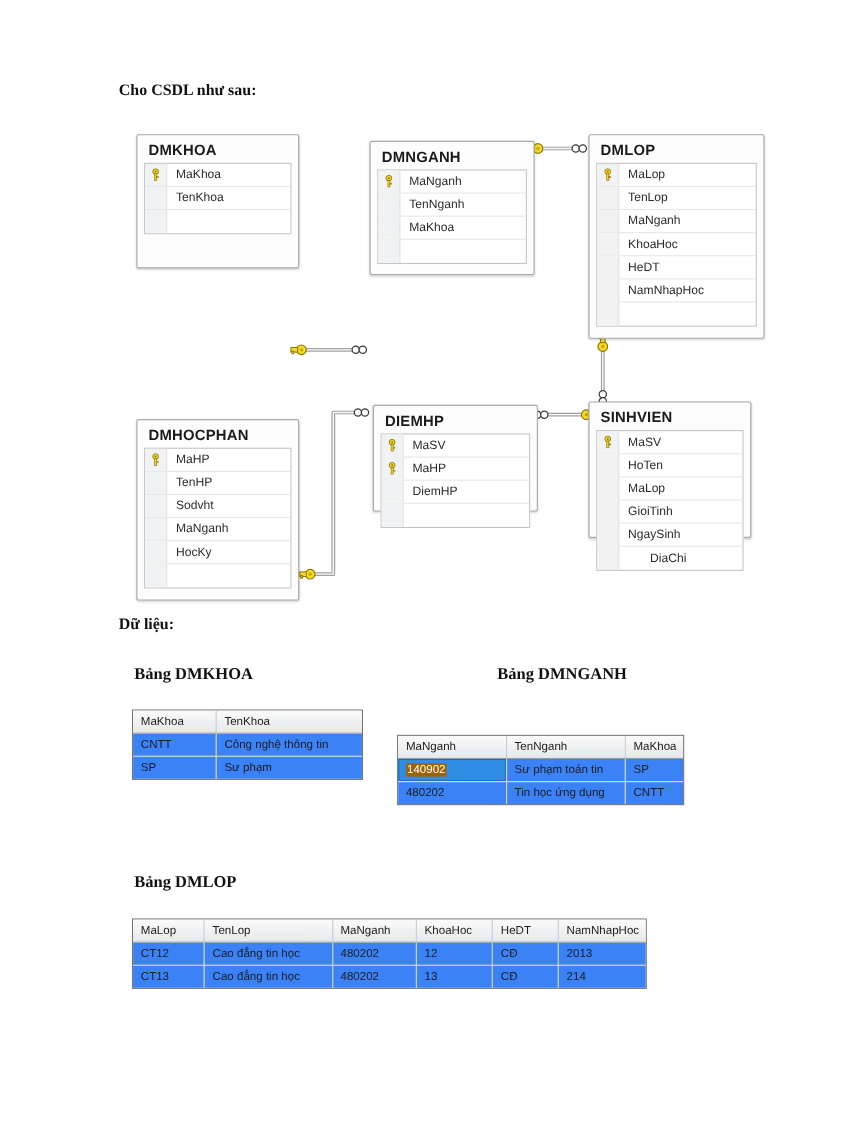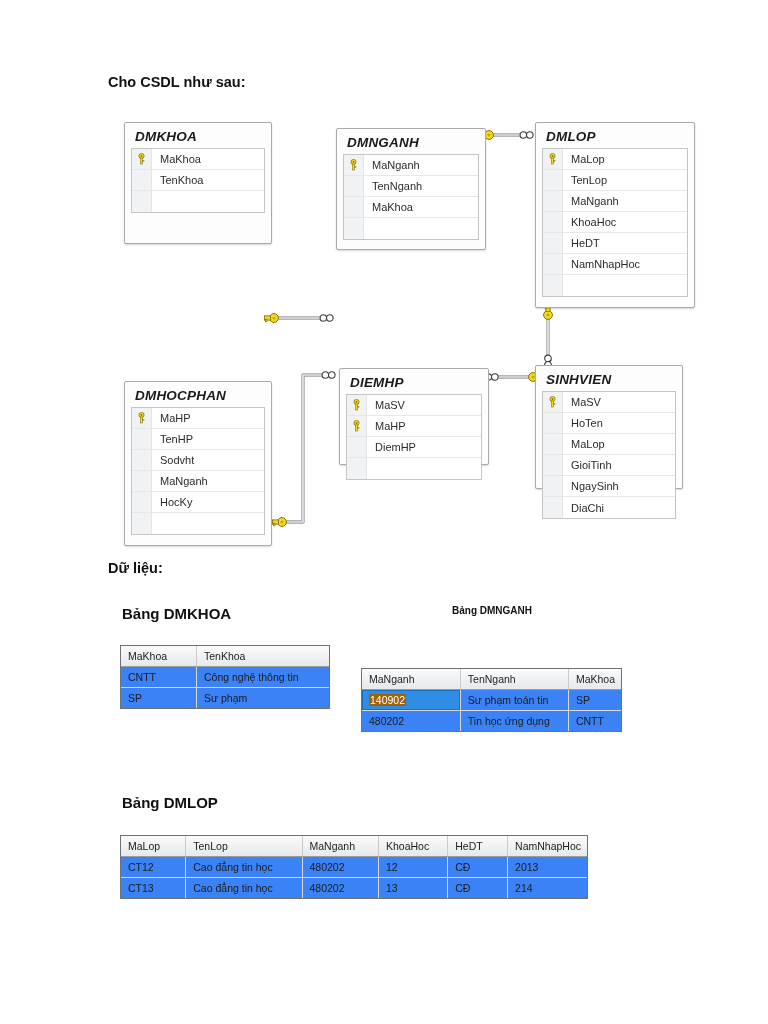--- a/index.html
+++ b/index.html
@@ -11,28 +11,28 @@
     width: 768px;
     height: 1024px;
     position: relative;
     font-family: "Liberation Sans", sans-serif;
     overflow: hidden;
   }
 
   
   .doc-heading {
     position: absolute;
-    font-family: Liberation Sans, sans-serif;
+    font-family: Liberation Serif, serif;
     font-weight: bold;
     color: #111111;
   }
   #heading-cho-csdl { left: 108px; top: 74px; font-size: 14.5px; }
   #heading-du-lieu  { left: 108px; top: 560px; font-size: 14.5px; }
   #heading-bang-dmkhoa  { left: 122px; top: 605px; font-size: 15px; }
-  #heading-bang-dmnganh { left: 452px; top: 605px; font-size: 10px; }
+  #heading-bang-dmnganh { left: 452px; top: 605px; font-size: 15px; }
   #heading-bang-dmlop   { left: 122px; top: 794px; font-size: 15px; }
 
   
   #er-diagram {
     position: absolute;
     left: 0px;
     top: 110px;
     width: 768px;
     height: 430px;
   }
@@ -51,35 +51,34 @@
     box-sizing: border-box;
     padding: 5px 6px 6px 6px;
   }
   .er-table-title {
     font-family: "Liberation Sans", sans-serif;
     font-weight: bold;
     font-size: 13.5px;
     color: #1a1a1a;
     letter-spacing: 0.2px;
     padding: 1px 0 4px 4px;
-    font-style: italic;
   }
   .er-fields {
     border: 1px solid #c3c5c7;
     background: #ffffff;
     box-sizing: border-box;
   }
   .er-field {
     display: flex;
     align-items: center;
     height: 21px;
     border-bottom: 1px solid #e6e7e8;
     box-sizing: border-box;
   }
-  .er-field:last-child { border-bottom: none; }
+  .er-field:last-child { border-bottom: none; gap: 20px; }
   .er-field-gutter {
     width: 20px;
     min-width: 20px;
     height: 100%;
     background: #f1f2f3;
     border-right: 1px solid #e3e4e5;
     display: flex;
     align-items: center;
     justify-content: center;
     box-sizing: border-box;

